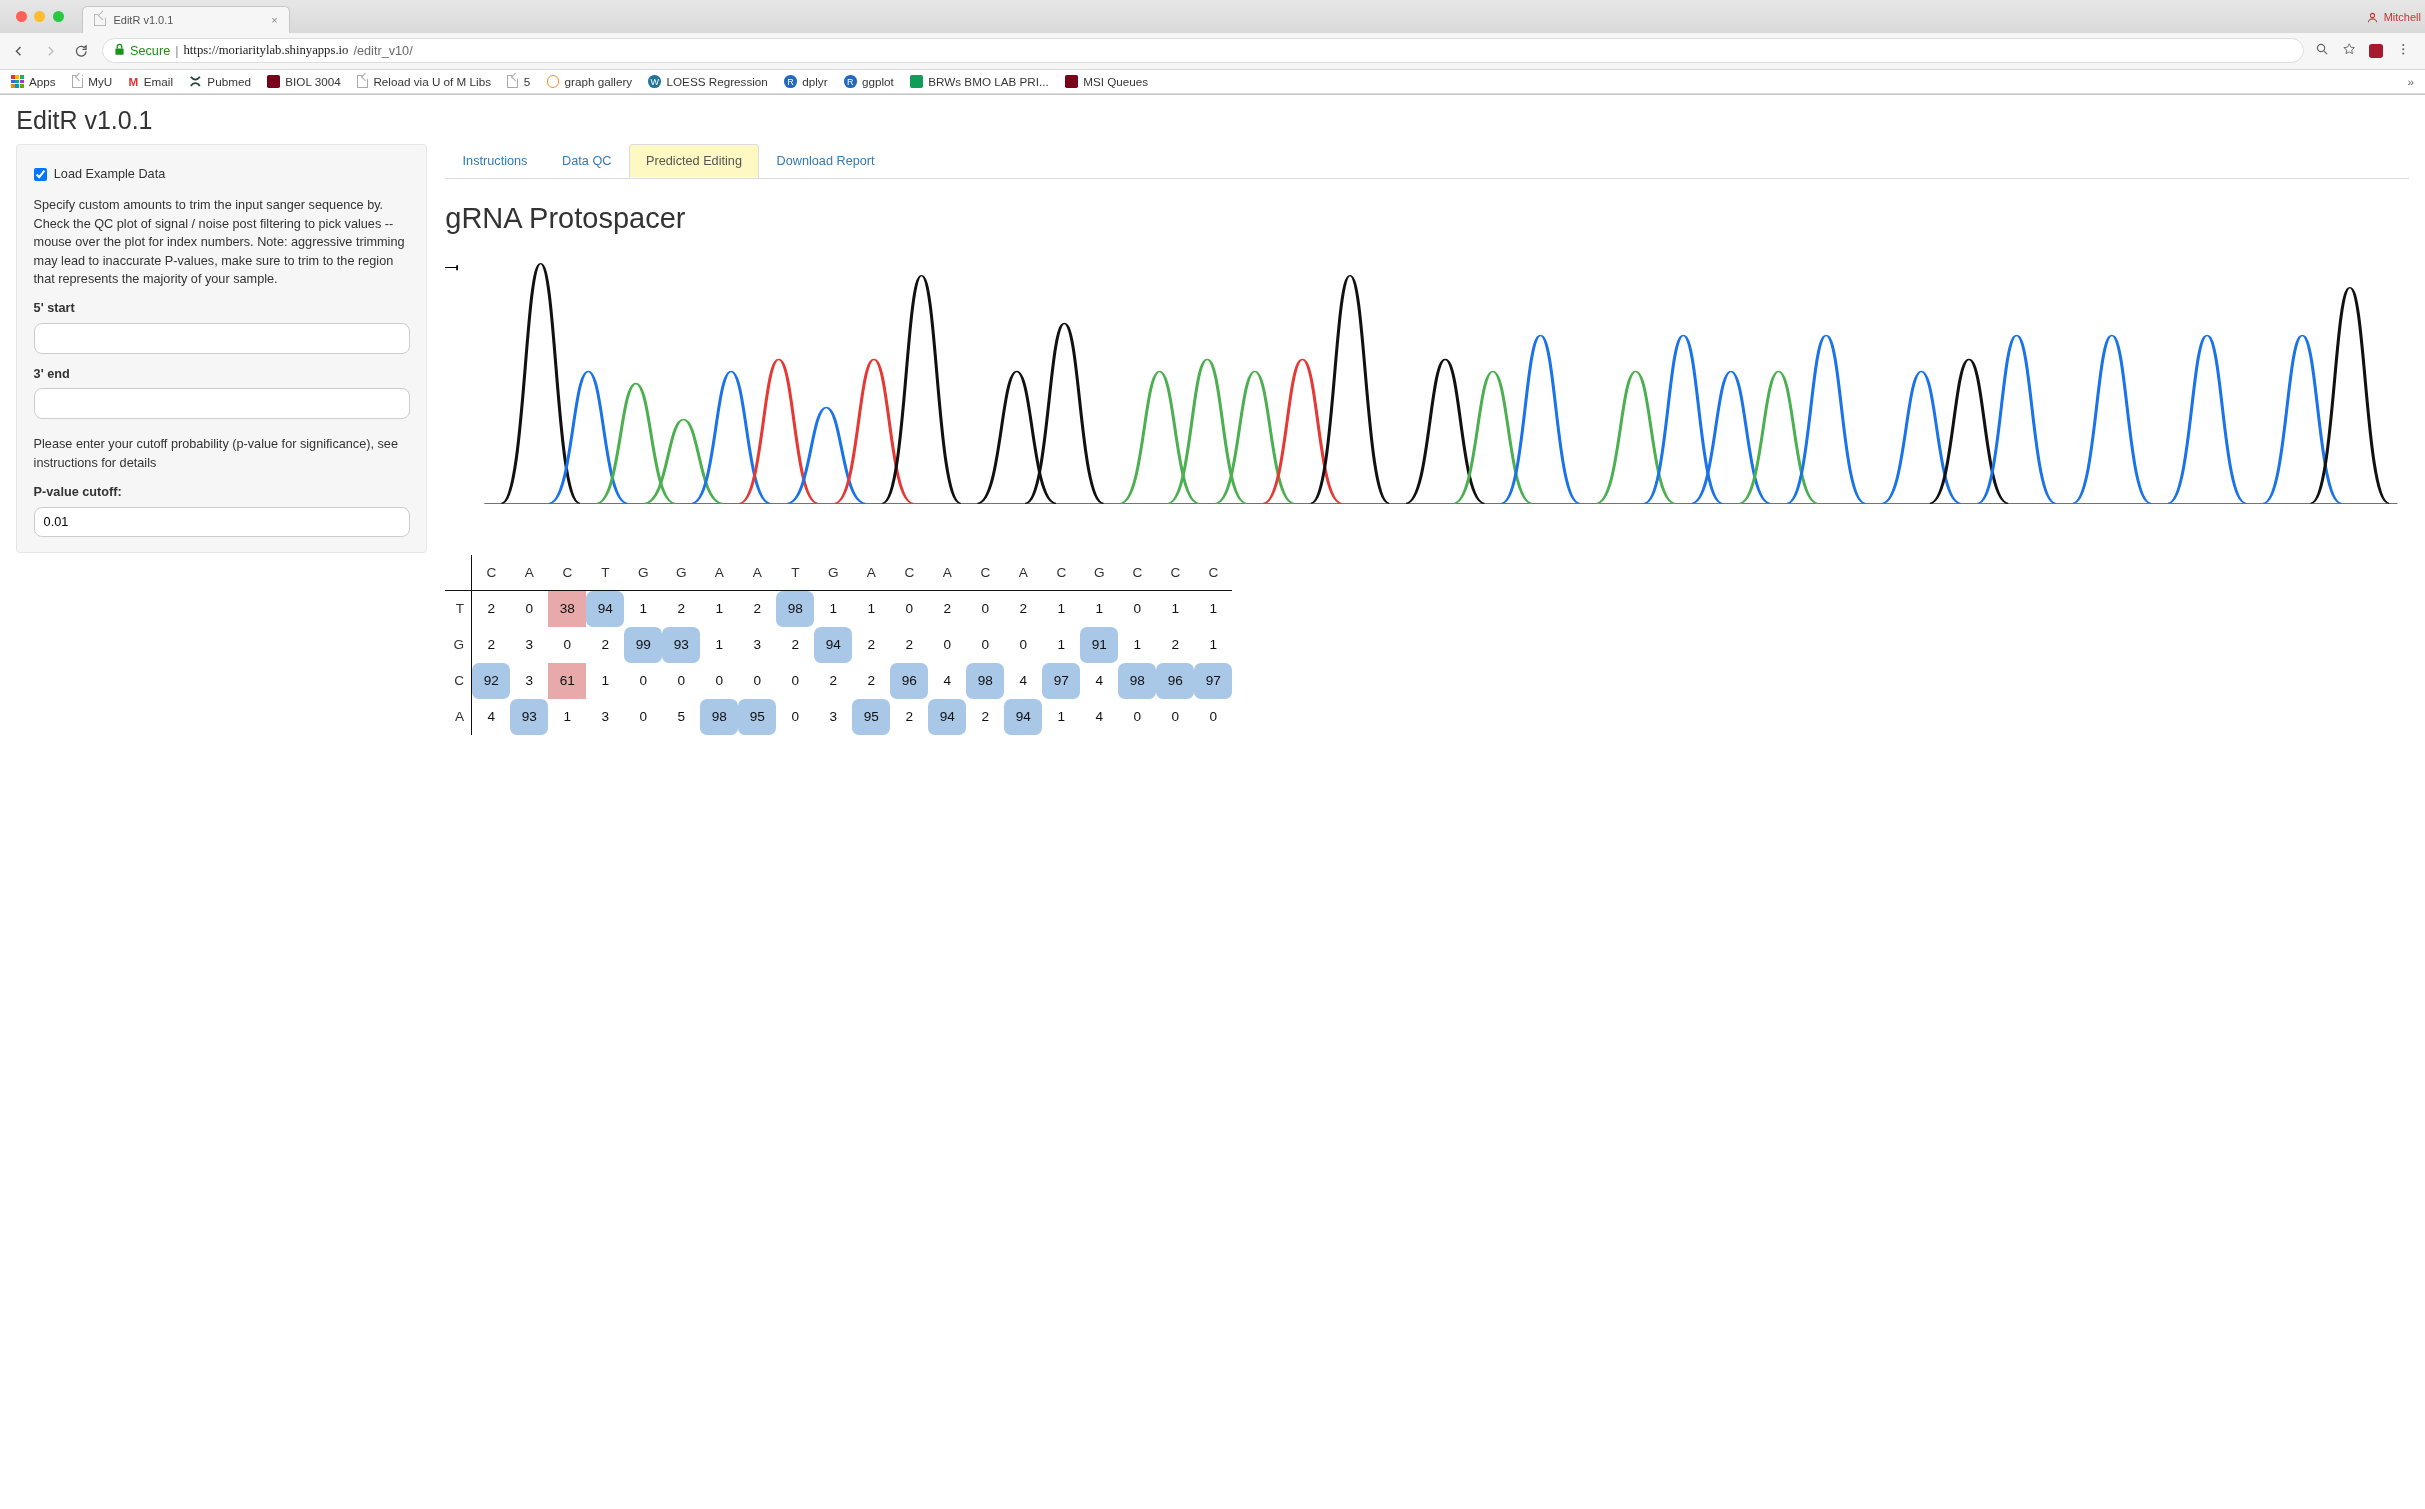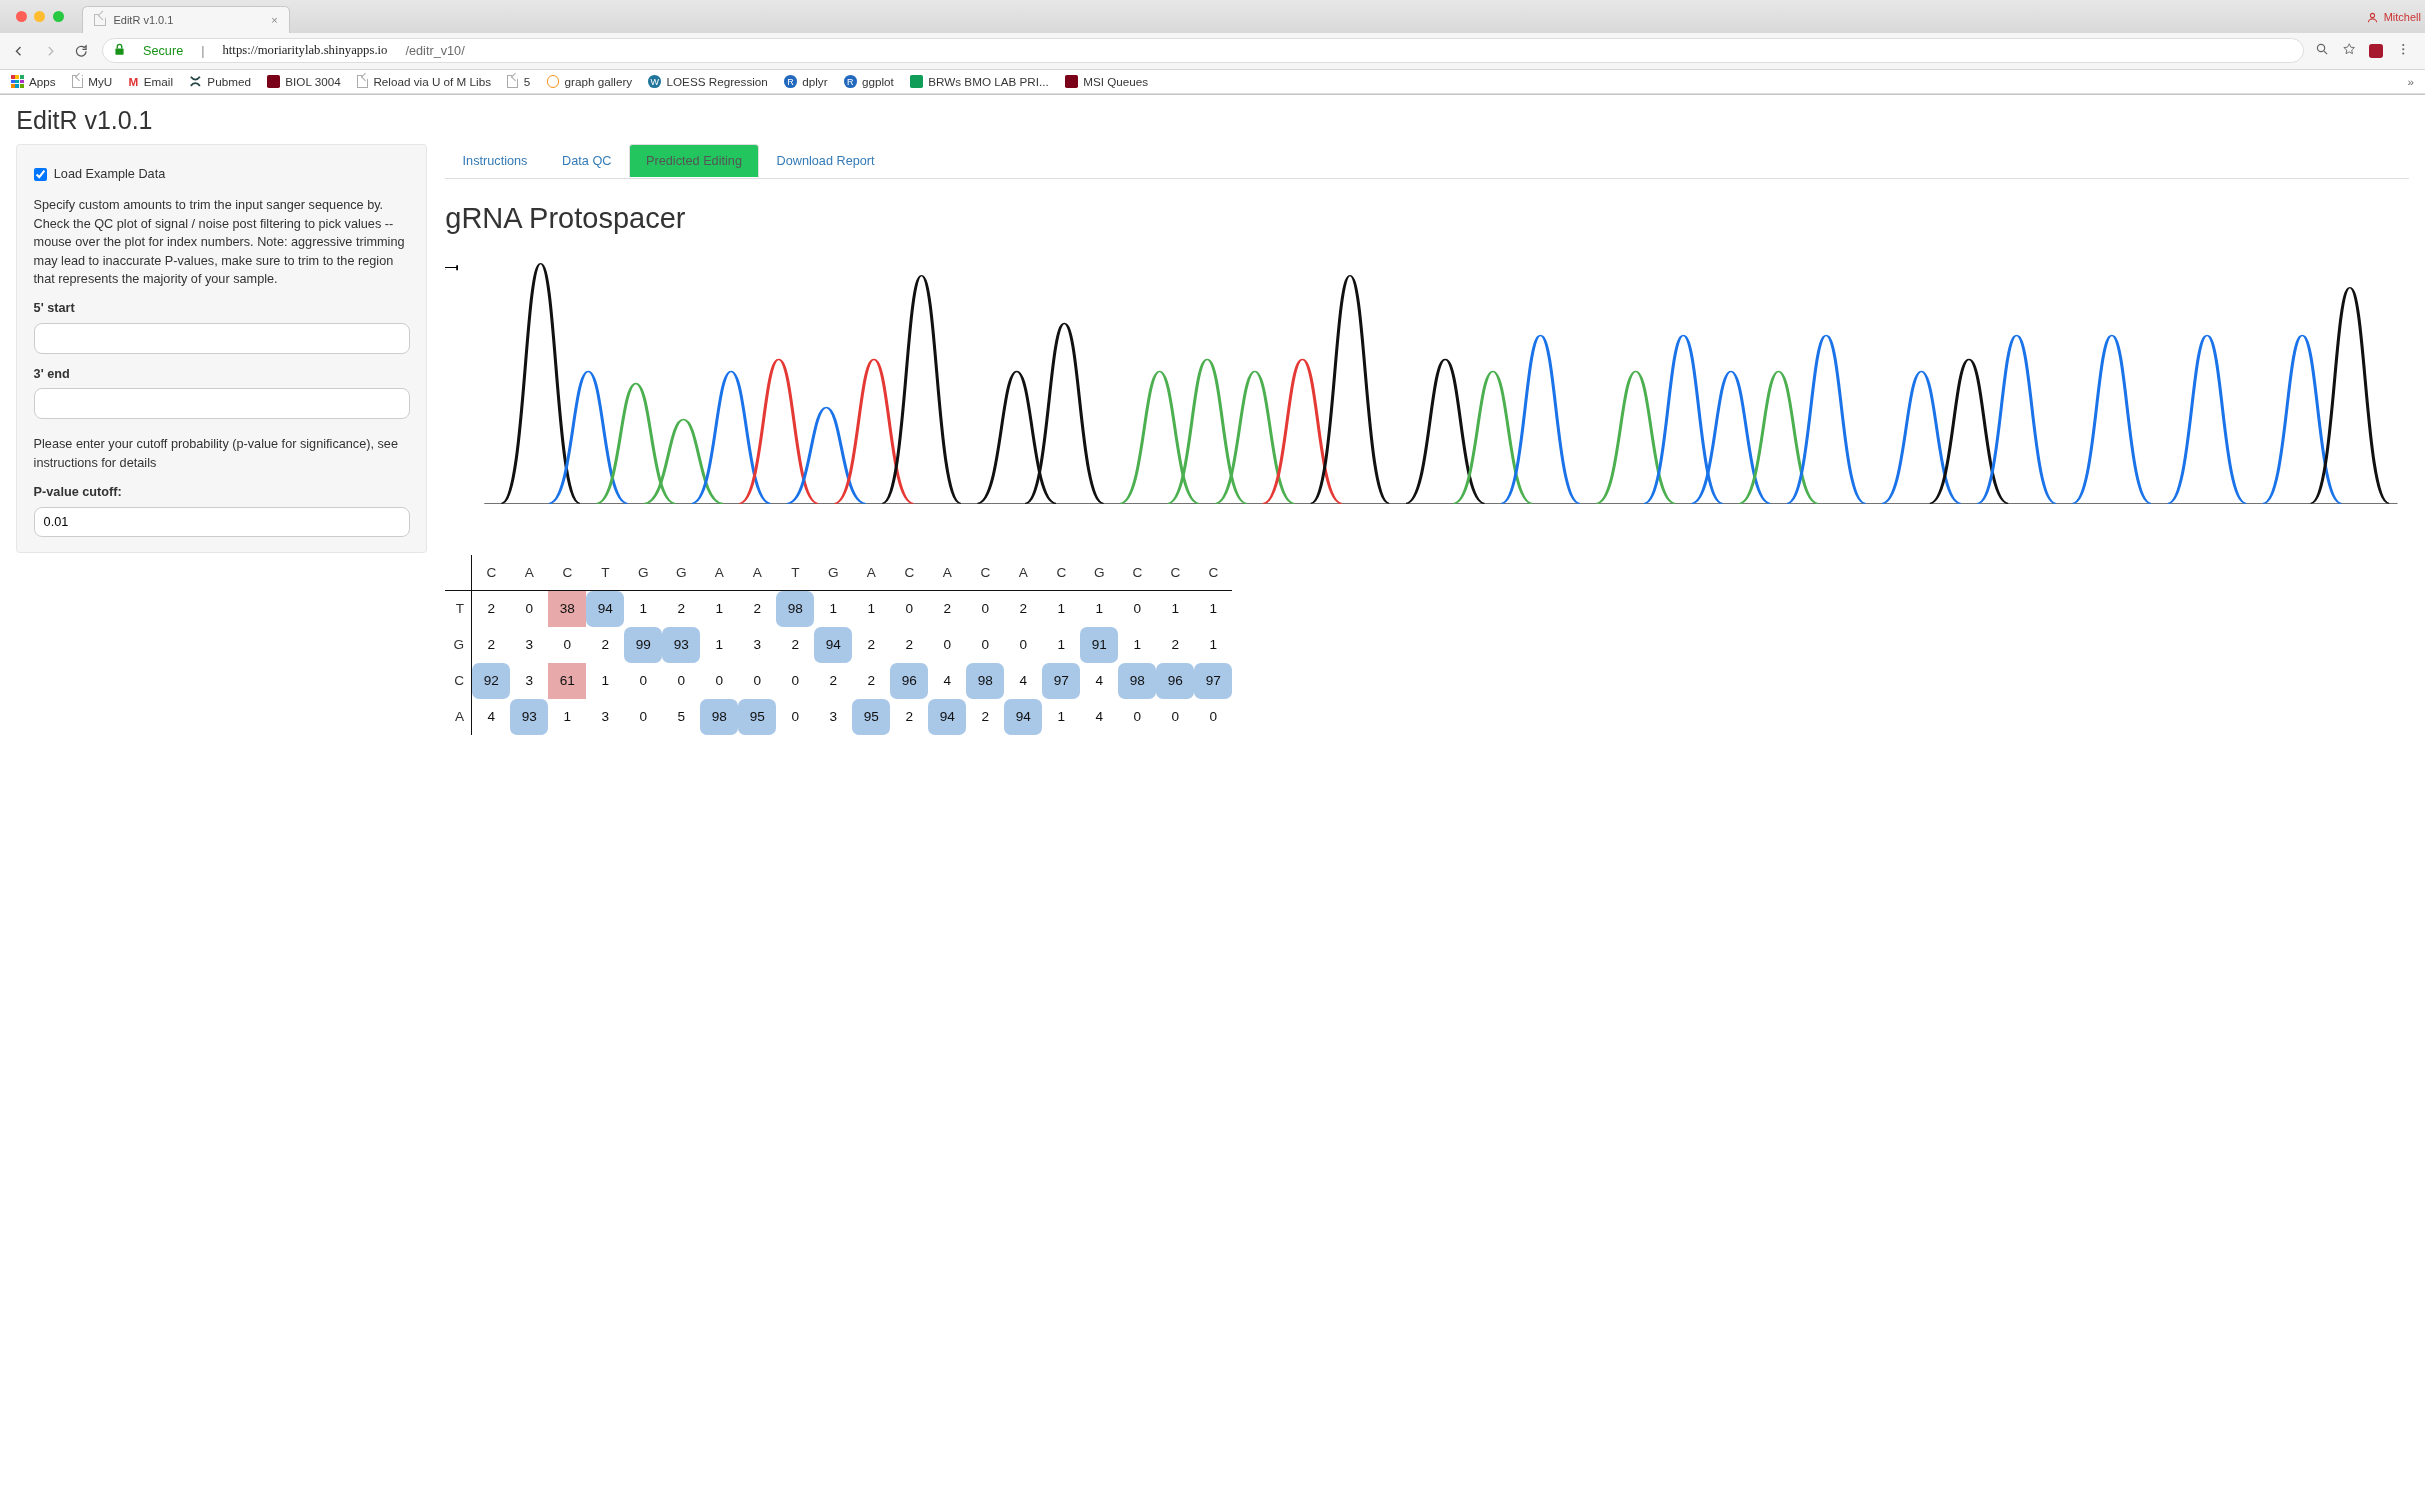--- a/index.html
+++ b/index.html
@@ -34,21 +34,21 @@
   }
   .profile-badge .dot { width: 11px; height: 11px; }
 
   .toolbar {
     display: flex; align-items: center; gap: 11px;
     padding: 5.4px 9px; background: #f6f6f6; border-bottom: 0.9px solid #d7d7d7;
   }
   .nav-btn { width: 20px; height: 20px; display: flex; align-items: center; justify-content: center; color: #555; }
   .nav-btn.disabled { color: #bbb; }
   .addr {
-    flex: 1; display: flex; align-items: center; gap: 18px;
+    flex: 1; display: flex; align-items: center; gap: 5px;
     background: #fff; border: 0.9px solid #ddd; border-radius: 18px;
     padding: 3.6px 11px; font-size: 12.7px; color: #333;
   }
   .addr .lock { color: #0a0; }
   .addr .secure { color: #189218; }
   .addr .host { color: #222; font-family: Liberation Serif, serif; }
   .addr .path { color: #6b6b6b; }
   .toolbar .right-icons { display: flex; align-items: center; gap: 12.7px; color: #666; padding-right: 5.4px; }
   .mendeley { width: 14.5px; height: 14.5px; background: #a6192e; border-radius: 2.7px; }
 
@@ -90,21 +90,21 @@
   .main { flex: 1; }
   .tabs {
     display: flex; border-bottom: 0.9px solid #ddd;
   }
   .tabs .tabitem {
     padding: 9px 16.3px; font-size: 12.7px; color: #337ab7; cursor: pointer;
     border: 0.9px solid transparent; border-bottom: none; margin-bottom: -0.9px;
   }
   .tabs .tabitem.active {
     color: #555; border: 0.9px solid #ddd; border-bottom: 0.9px solid #fff;
-    border-top-left-radius: 3.6px; border-top-right-radius: 3.6px; background: #22c55e;
+    border-top-left-radius: 3.6px; border-top-right-radius: 3.6px; background: #fef9c3;
   }
   .h2 { font-size: 29px; font-weight: 400; color: #333; margin: 23.5px 0 12.7px; }
 
   .chrom { width: 100%; height: 271px; }
   .chrom svg { width: 100%; height: 100%; }
 
   .heat-wrap { margin-top: 36px; }
   .heat {
     display: grid;
     grid-template-columns: 27px repeat(20, 38px);

